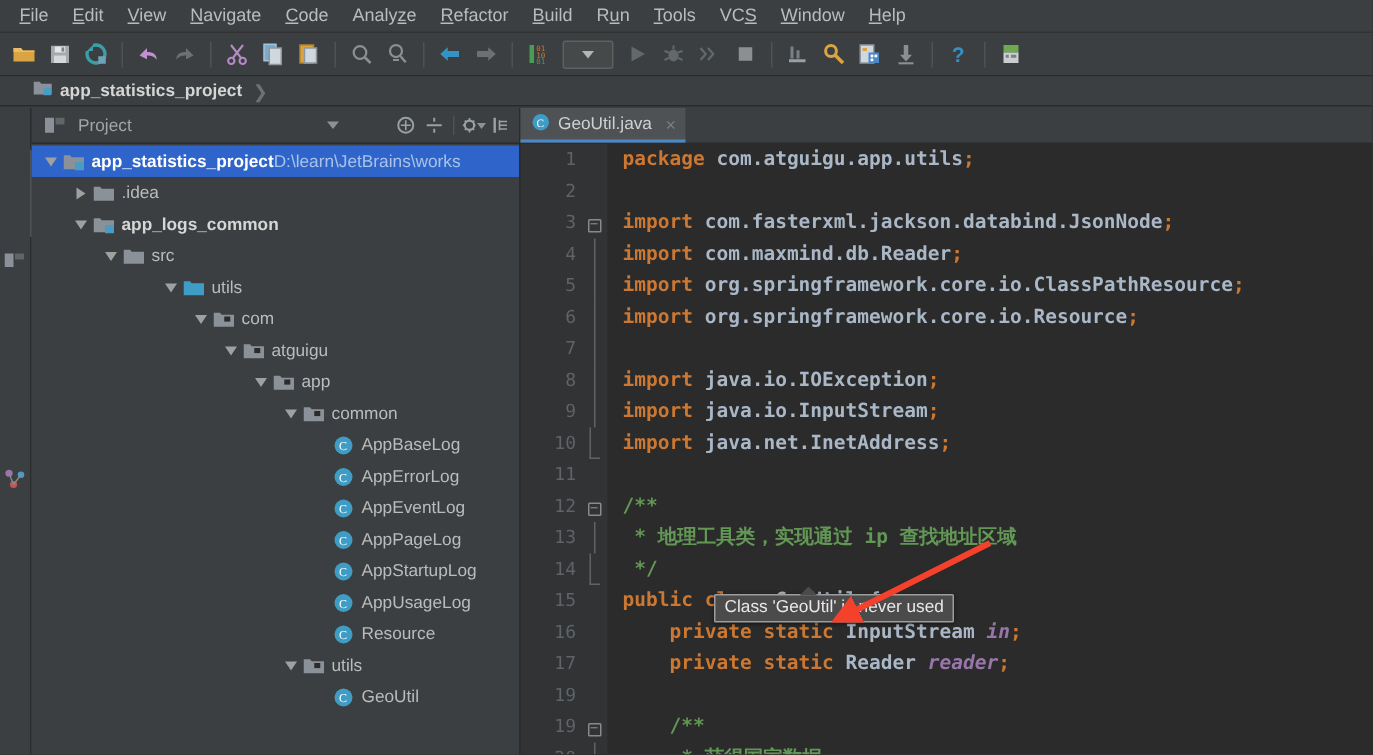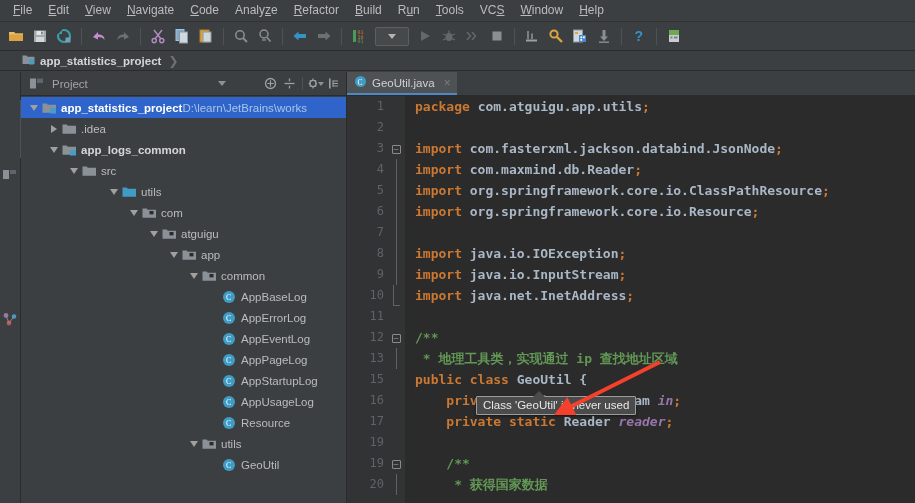--- a/index.html
+++ b/index.html
@@ -718,20 +718,25 @@
               <span class="ln-num">12</span>
               <span class="fold"><span class="fold-minus">−</span></span>
               <span class="code"><span class="cm">/**</span></span>
             </div>
             <div class="ln-row">
               <span class="ln-num">13</span>
               <span class="fold"><span style="display:inline-block;width:1px;height:21px;background:#606366;"></span></span>
               <span class="code"><span class="cm"> * 地理工具类，实现通过 ip 查找地址区域</span></span>
             </div>
             <div class="ln-row">
+              <span class="ln-num">14</span>
+              <span class="fold"><span style="display:inline-block;width:7px;height:21px;border-left:1px solid #606366;border-bottom:1px solid #606366;"></span></span>
+              <span class="code"><span class="cm"> */</span></span>
+            </div>
+            <div class="ln-row">
               <span class="ln-num">15</span>
               <span class="fold"></span>
               <span class="code"><span class="kw">public class </span><span class="cls">GeoUtil</span><span class=""> {</span></span>
             </div>
             <div class="ln-row">
               <span class="ln-num">16</span>
               <span class="fold"></span>
               <span class="code"><span class="">    </span><span class="kw">private static </span><span class="cls">InputStream </span><span class="fld">in</span><span class="sc">;</span></span>
             </div>
             <div class="ln-row">

